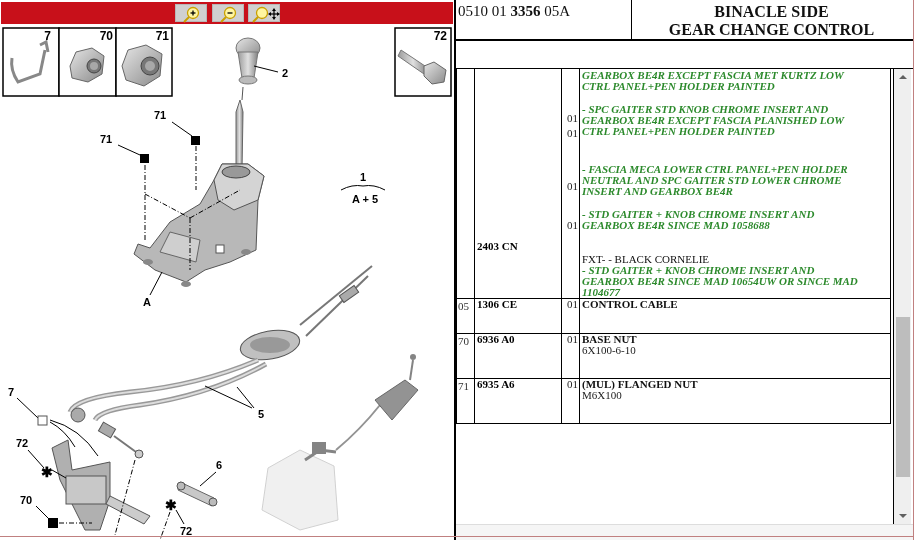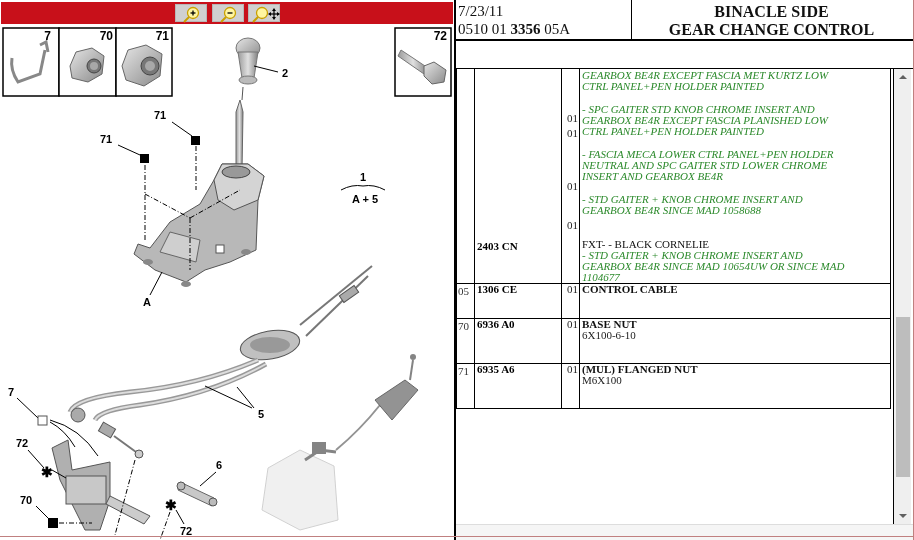--- a/index.html
+++ b/index.html
@@ -24,21 +24,21 @@
 
   #table-area { position: absolute; left: 0; top: 69px; width: 437px; height: 455px; overflow: hidden; }
   table.parts { border-collapse: collapse; width: 435px; table-layout: fixed; position: absolute; left: 0; top: -10px; }
   table.parts td { border: 1px solid #000; vertical-align: top; font-size: 11px; line-height: 11px; }
   td.c-ref { width: 18px; color: #333; font-size: 10px; padding: 2px 1px; }
   td.c-code { width: 87px; font-weight: bold; padding: 0 2px; vertical-align: middle; }
   td.c-qty { width: 18px; text-align: right; padding: 0 1px; vertical-align: middle; color: #222; }
   td.c-desc { padding: 0 2px; }
   .desc-title { font-weight: bold; color: #111; }
   .desc-sub { color: #222; }
-  .green { color: #2c8a2c; font-style: italic; }
+  .green { color: #2c8a2c; font-style: italic; font-weight: bold; }
 
   #scrollbar { position: absolute; left: 437px; top: 69px; width: 18px; height: 455px; background: #efefef; border-left: 1px solid #000; }
   #scroll-up { position: absolute; left: 0; top: 0; width: 18px; height: 16px; }
   #scroll-down { position: absolute; left: 0; top: 439px; width: 18px; height: 16px; }
   #scroll-thumb { position: absolute; left: 2px; top: 248px; width: 14px; height: 160px; background: #bdbdbd; }
   #hscroll-strip { position: absolute; left: 0; top: 524px; width: 457px; height: 16px; background: #f5f5f5; border-top: 1px solid #ddd; }
   #bottom-line { position: absolute; left: 0; top: 536px; width: 914px; height: 1px; background: #c08080; }
 </style>
 </head>
 <body>
@@ -233,21 +233,20 @@
       </g>
     </svg>
   </div>
 </div>
 
 <div id="pane-divider"></div>
 
 <div id="right-pane">
   <div id="header">
     <div id="header-left">
-      <div>7/23/11</div>
       <div><span>0510 01 </span><b>3356</b><span> 05A</span></div>
     </div>
     <div id="header-sep"></div>
     <div id="header-title">
       <div>BINACLE SIDE</div>
       <div>GEAR CHANGE CONTROL</div>
     </div>
   </div>
   <div id="blank-row"></div>
 
@@ -267,21 +266,21 @@
         <td class="c-desc">
           <div class="green" style="padding-top:10px;">
             <div>GEARBOX BE4R EXCEPT FASCIA MET KURTZ LOW</div>
             <div>CTRL PANEL+PEN HOLDER PAINTED</div>
           </div>
           <div class="green" style="margin-top:12px;">
             <div>- SPC GAITER STD KNOB CHROME INSERT AND</div>
             <div>GEARBOX BE4R EXCEPT FASCIA PLANISHED LOW</div>
             <div>CTRL PANEL+PEN HOLDER PAINTED</div>
           </div>
-          <div class="green" style="margin-top:12px;">
+          <div class="green" style="margin-top:27px;">
             <div>- FASCIA MECA LOWER CTRL PANEL+PEN HOLDER</div>
             <div>NEUTRAL AND SPC GAITER STD LOWER CHROME</div>
             <div>INSERT AND GEARBOX BE4R</div>
           </div>
           <div class="green" style="margin-top:12px;">
             <div>- STD GAITER + KNOB CHROME INSERT AND</div>
             <div>GEARBOX BE4R SINCE MAD 1058688</div>
           </div>
           <div style="margin-top:23px;">
             <div style="color:#111;">FXT- - BLACK CORNELIE</div>

